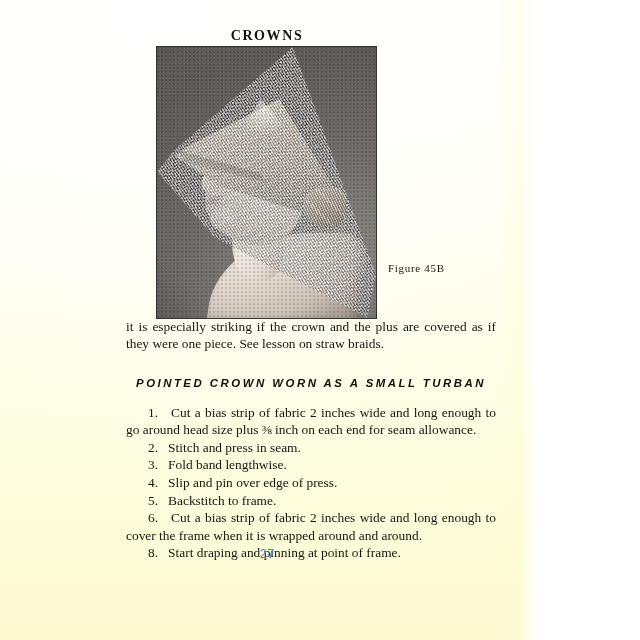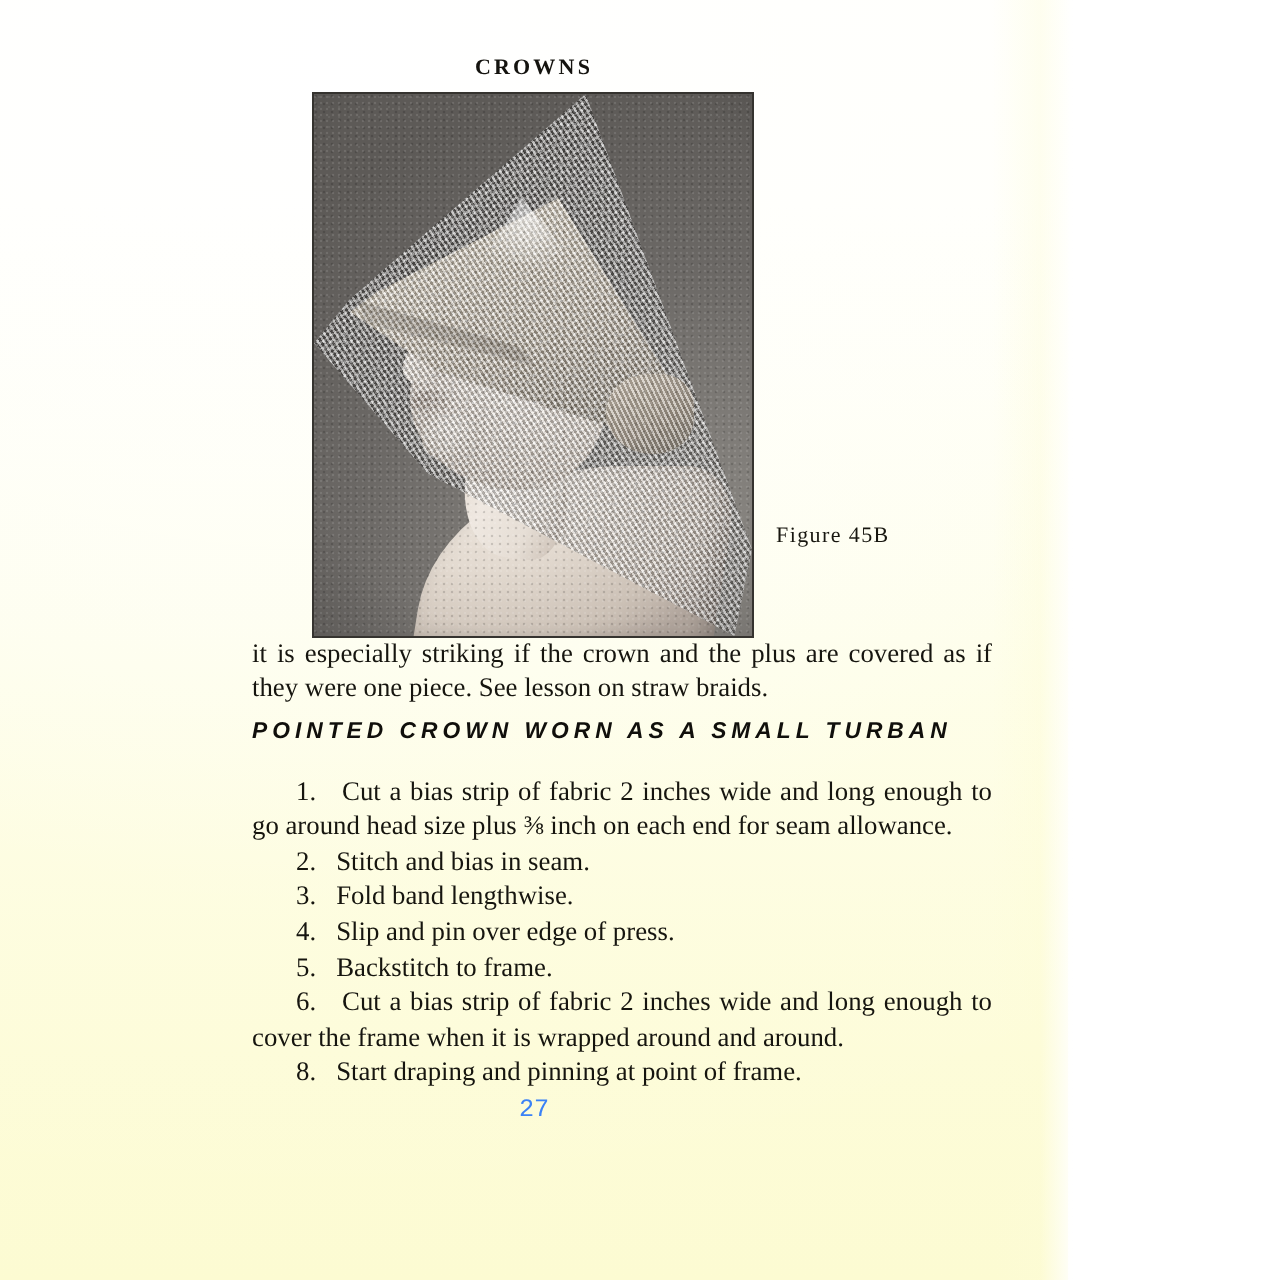--- a/index.html
+++ b/index.html
@@ -45,21 +45,21 @@
   }
 
   
   #running-head {
     position: absolute;
     left: 0;
     top: 28px;
     width: 534px;
     text-align: center;
     font-family: "Liberation Serif", serif;
-    font-size: 11px;
+    font-size: 14px;
     letter-spacing: 1.6px;
     color: #14130f;
     font-weight: 700;
   }
 
   
   #figure-block {
     position: absolute;
     left: 157px;
     top: 47px;
@@ -276,22 +276,23 @@
     color: #16150f;
     text-align: justify;
   }
   #text-column p { margin: 0; }
   #intro-para {
     text-align: justify;
     text-align-last: left;
   }
 
   #section-subhead {
-    margin-top: 6px;
+    margin-top: 23px;
     margin-bottom: 11px;
+    text-align: center;
     font-family: "Liberation Sans", sans-serif;
     font-style: italic;
     font-weight: 700;
     font-size: 11.4px;
     letter-spacing: 2.5px;
     color: #100f0b;
   }
 
   ol#steps {
     margin: 0;
@@ -376,21 +377,21 @@
 
     <ol id="steps">
       <li class="wrapped">
         <span class="num">1.</span>
         &nbsp;
         <span>Cut a bias strip of fabric 2 inches wide and long enough to go around head size plus ⅜ inch on each end for seam allowance.</span>
       </li>
       <li class="short">
         <span class="num">2.</span>
         &nbsp;
-        <span>Stitch and bias in seam.</span>
+        <span>Stitch and press in seam.</span>
       </li>
       <li class="short">
         <span class="num">3.</span>
         &nbsp;
         <span>Fold band lengthwise.</span>
       </li>
       <li class="short">
         <span class="num">4.</span>
         &nbsp;
         <span>Slip and pin over edge of press.</span>

